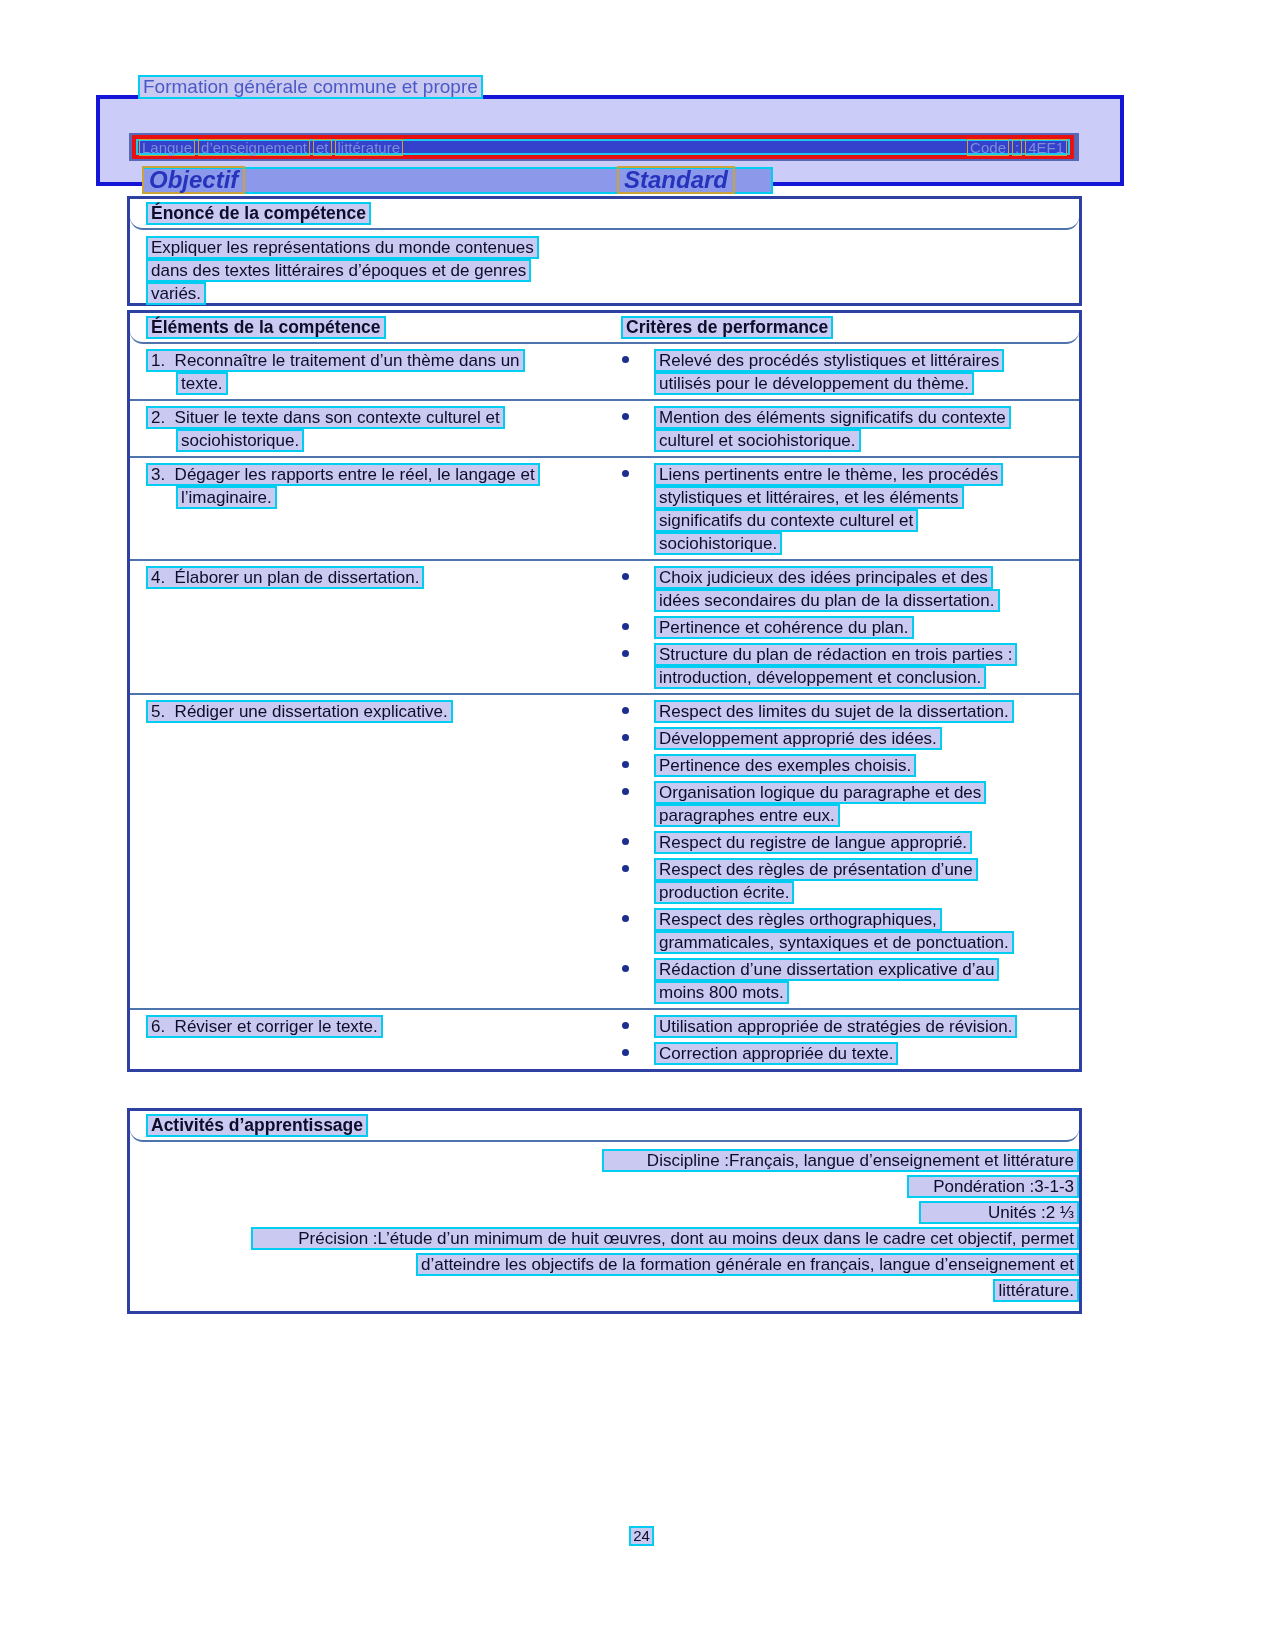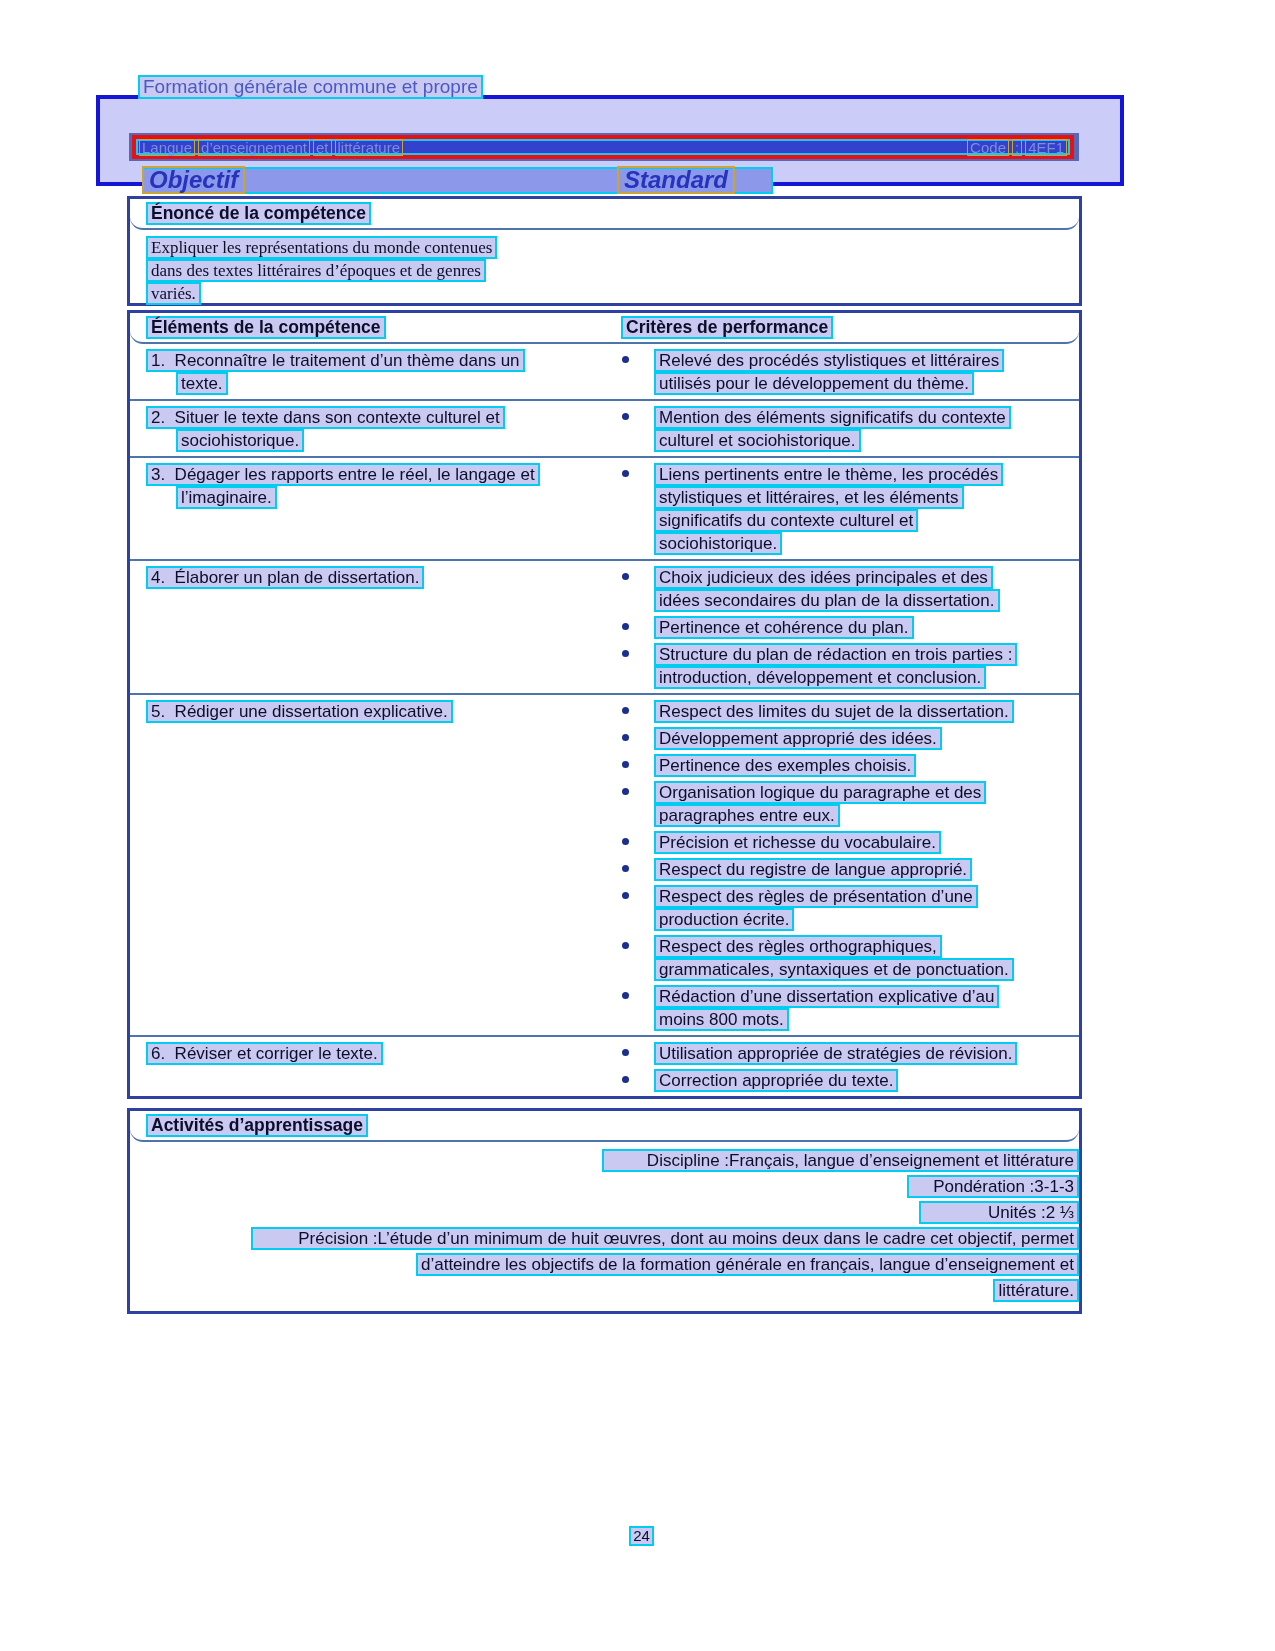--- a/index.html
+++ b/index.html
@@ -40,21 +40,21 @@
   
   .table{position:absolute;left:127px;width:955px;box-sizing:border-box;
          border:3px solid var(--table-border,#2e41a3);background:#fff;}
   .t1{top:196px;height:110px;}
   .t2{top:310px;}
   .t3{top:1108px;}
   .t-header{border-bottom:2px solid var(--sep,#4e74ae);padding:3px 0 3px 8px;border-radius:13px;}
   .t-header.cols{display:flex;padding-left:0;}
   .t-header .c1{width:483px;box-sizing:border-box;padding-left:8px;}
   .t-header .c2{flex:1;}
-  .t1-body{padding:6px 0 0 8px;font-family:Liberation Serif, serif;}
+  .t1-body{padding:6px 0 0 8px;}
   .t2-row{display:flex;padding:5px 0 4px 0;border-bottom:2px solid var(--sep,#4e74ae);}
   .t2-row:last-child{border-bottom:none;}
   .col-el{width:483px;box-sizing:border-box;padding-left:8px;}
   .col-el .indent{margin-left:30px;}
   .col-cr{flex:1;}
   .crit-item{position:relative;padding-left:33px;margin-bottom:4px;}
   .crit-item:last-child{margin-bottom:0;}
   .bullet{position:absolute;left:9px;top:7px;width:7px;height:7px;border-radius:50%;
           background:var(--bullet,#1c2f8e);}
   .t3-body{padding:7px 0 6px 10px;}
@@ -195,24 +195,20 @@
               <span class="bullet"></span>
               <div class="line23"><span class="hl">Pertinence des exemples choisis.</span></div>
             </div>
             <div class="crit-item">
               <span class="bullet"></span>
               <div class="line23"><span class="hl">Organisation logique du paragraphe et des</span></div>
               <div class="line23"><span class="hl">paragraphes entre eux.</span></div>
             </div>
             <div class="crit-item">
               <span class="bullet"></span>
-              <div class="line23"><span class="hl">Précision et richesse du vocabulaire.</span></div>
-            </div>
-            <div class="crit-item">
-              <span class="bullet"></span>
               <div class="line23"><span class="hl">Respect du registre de langue approprié.</span></div>
             </div>
             <div class="crit-item">
               <span class="bullet"></span>
               <div class="line23"><span class="hl">Respect des règles de présentation d’une</span></div>
               <div class="line23"><span class="hl">production écrite.</span></div>
             </div>
             <div class="crit-item">
               <span class="bullet"></span>
               <div class="line23"><span class="hl">Respect des règles orthographiques,</span></div>

